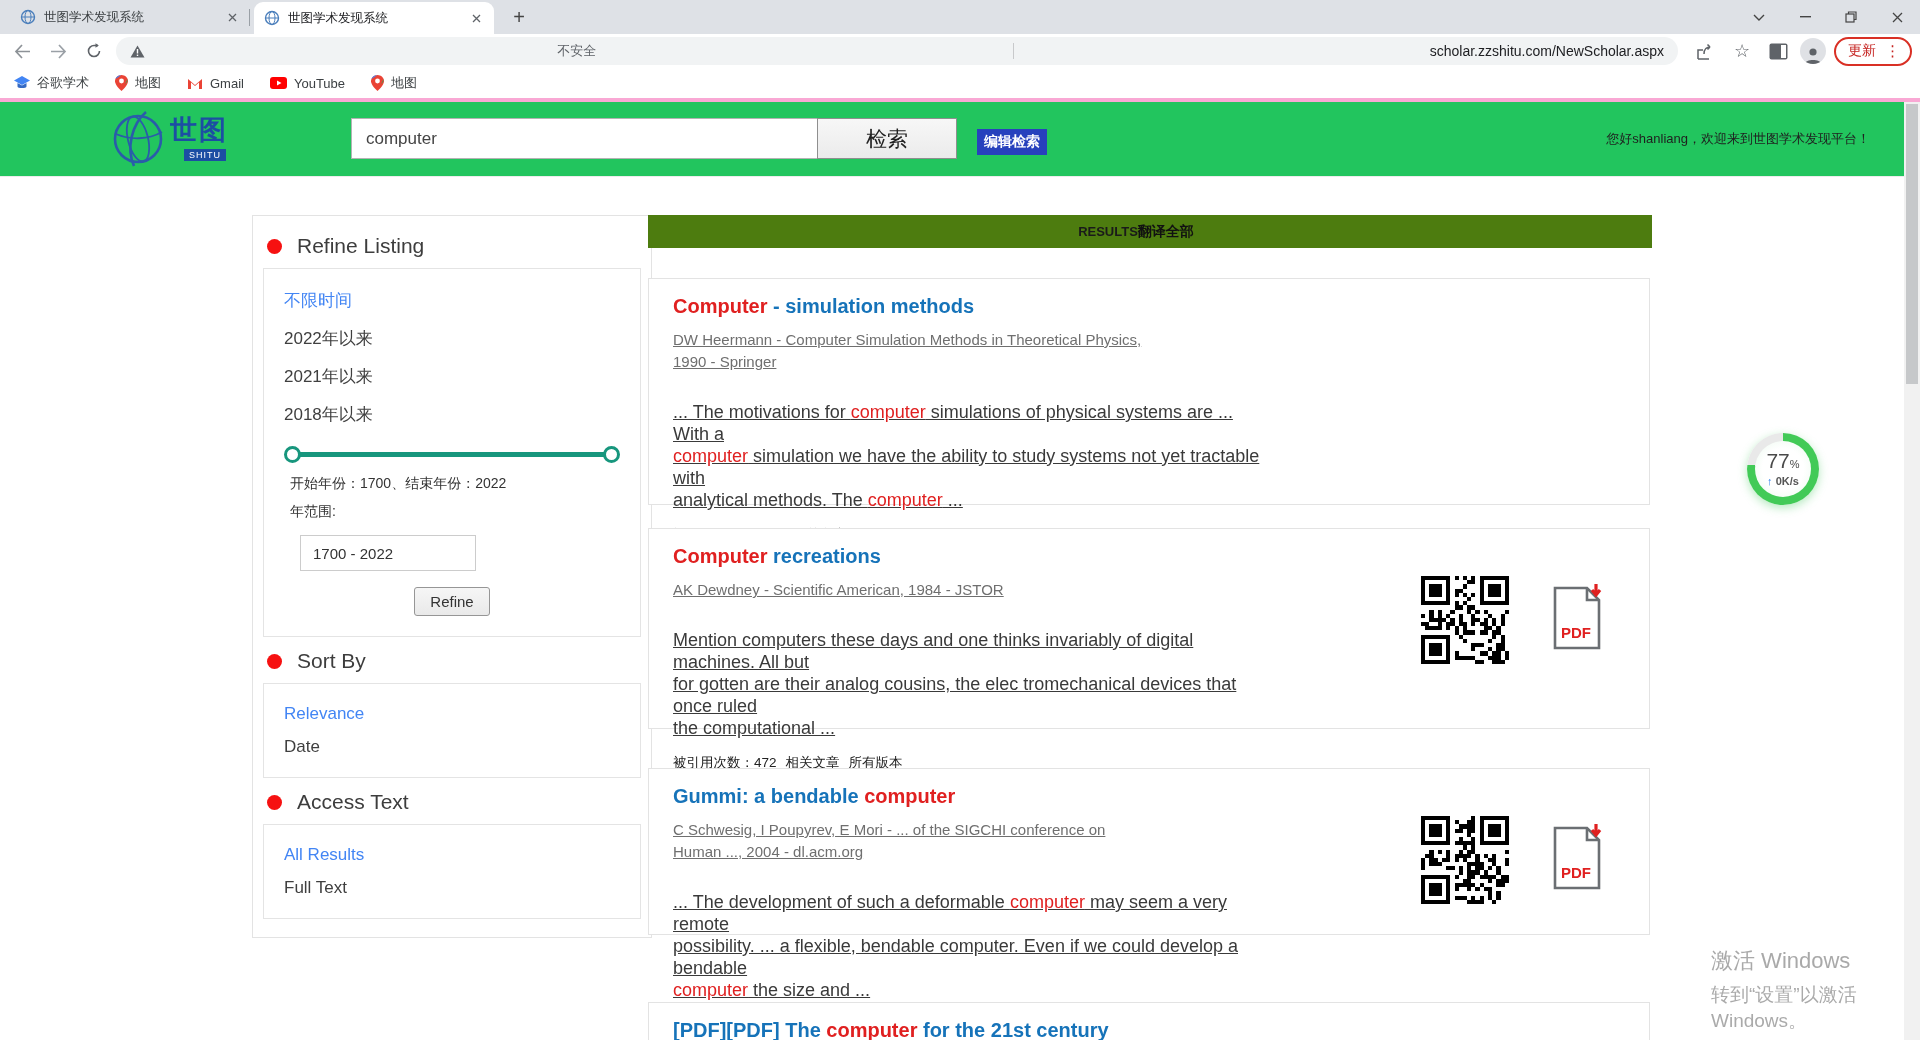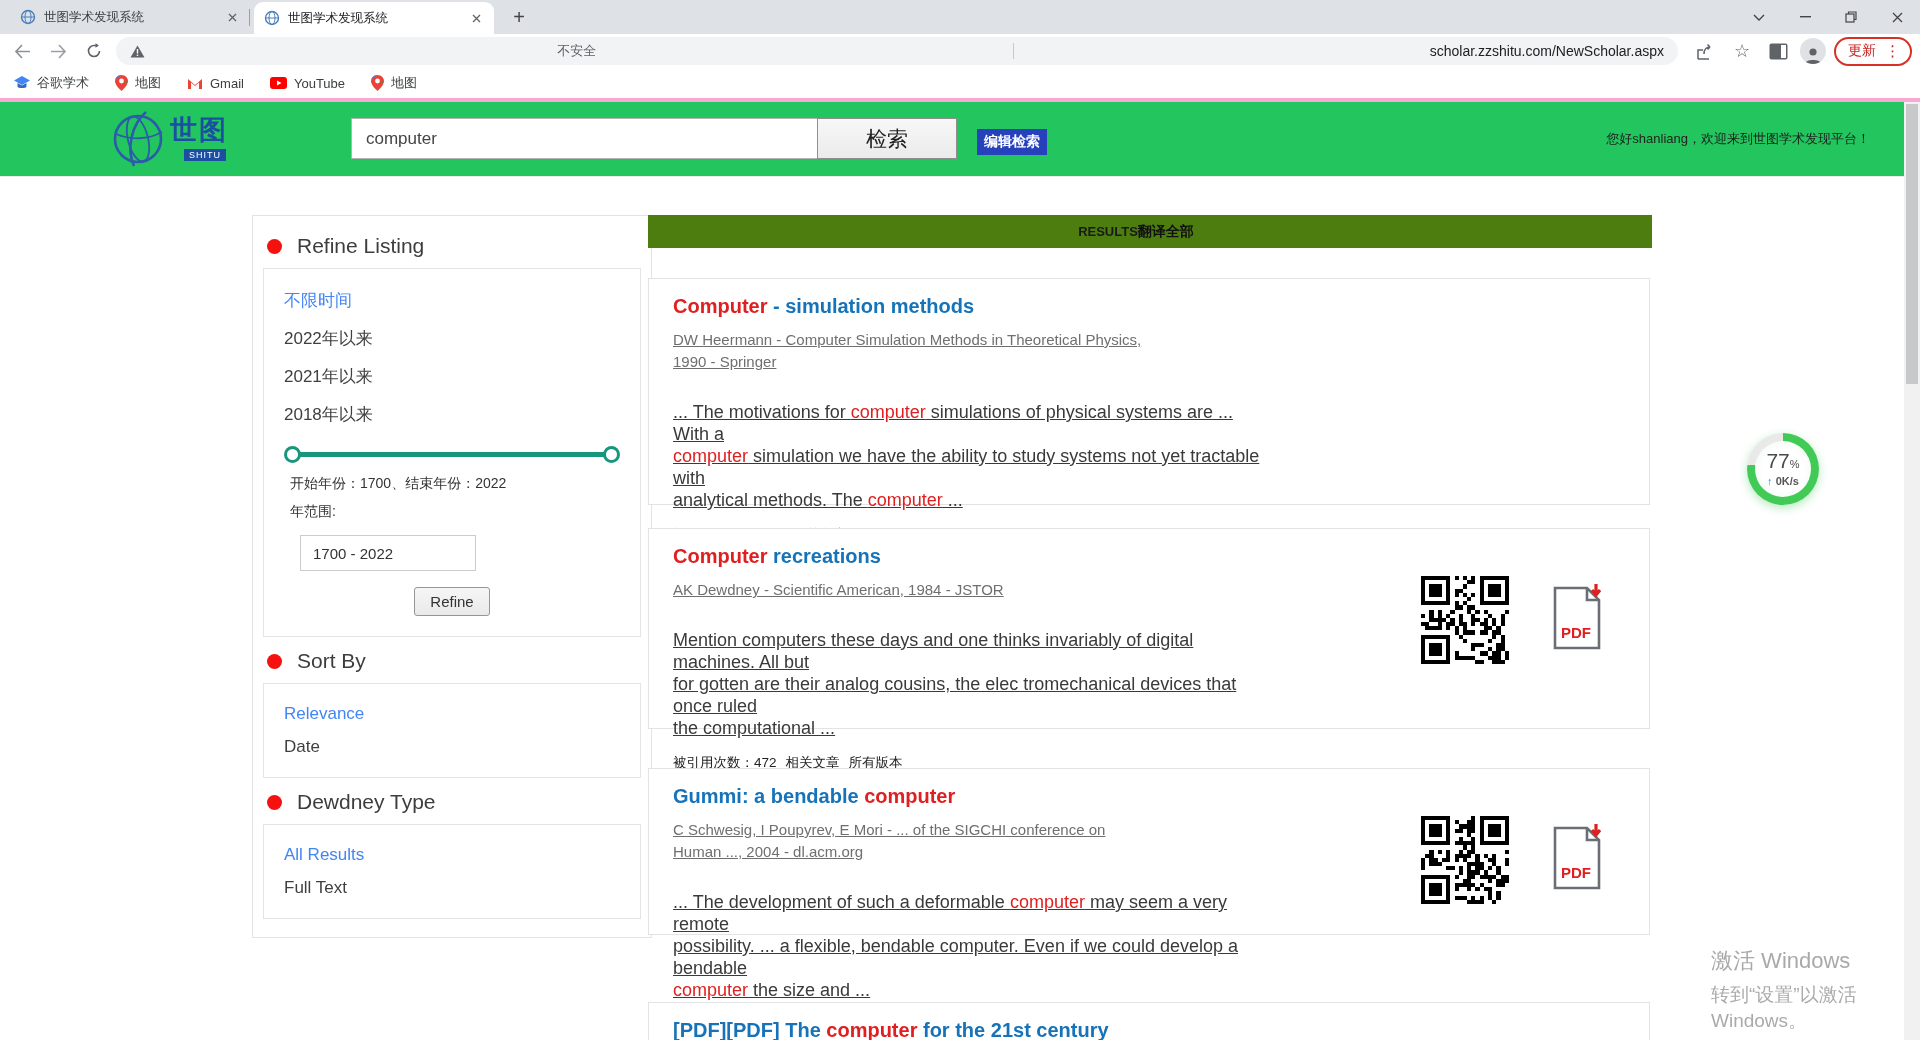--- a/index.html
+++ b/index.html
@@ -319,21 +319,21 @@
     <span class="dot"></span>
     <span>Sort By</span>
   </div>
   <div class="s-box">
     <div class="opt blue">Relevance</div>
     <div class="opt">Date</div>
   </div>
 
   <div class="sec-head">
     <span class="dot"></span>
-    <span>Dewdney Type</span>
+    <span>Access Text</span>
   </div>
   <div class="s-box">
     <div class="opt blue">All Results</div>
     <div class="opt">Full Text</div>
   </div>
 </div>
 
 <div class="results">
   <div class="res-head">
     <span class="lft">RESULTS</span>

